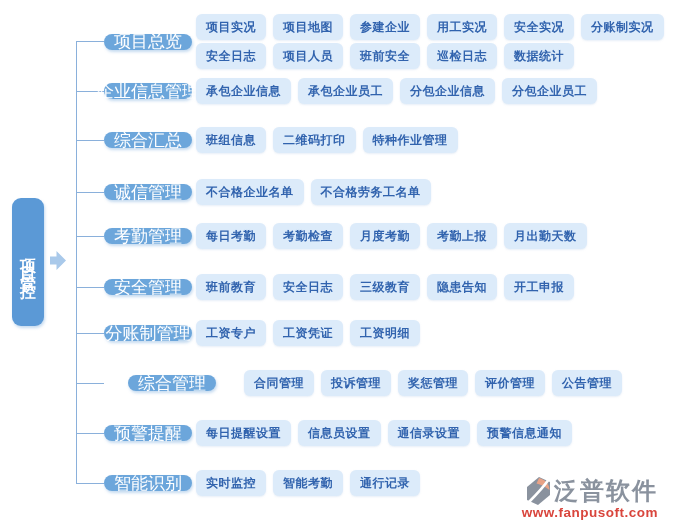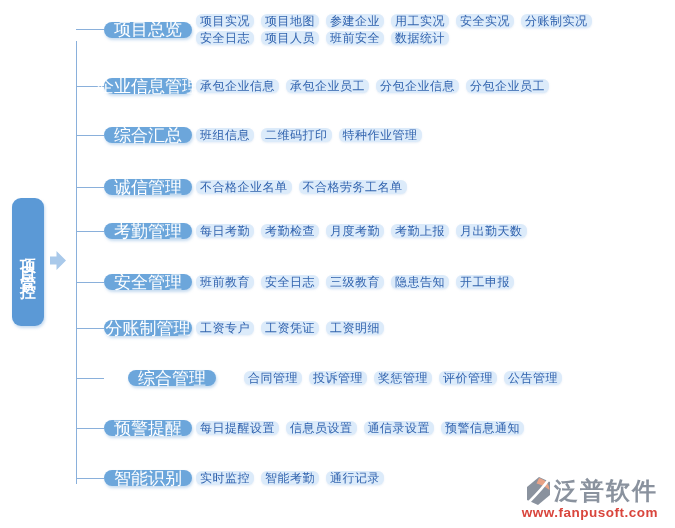--- a/index.html
+++ b/index.html
@@ -37,23 +37,23 @@
   .conn{width:28px;height:1px;background:var(--c-line);flex:0 0 auto;}
   .cat{
     width:88px;height:16px;flex:0 0 auto;border-radius:8px;
     background:var(--c-cat);color:#fff;font-size:17px;font-weight:500;
     display:flex;align-items:center;justify-content:center;white-space:nowrap;
     box-shadow:1px 2px 3px rgba(91,153,213,.35);
   }
   .kids{display:flex;flex-direction:column;gap:3px;margin-left:4px;}
   .kline{display:flex;gap:7px;}
   .chip{
-    height:14px;padding:0 4px;border-radius:6px;
+    height:26px;padding:0 10px;border-radius:6px;
     background:var(--c-chip-bg);color:var(--c-chip-tx);
-    font-size:12px;font-weight:400;letter-spacing:.5px;
+    font-size:12px;font-weight:700;letter-spacing:.5px;
     display:flex;align-items:center;white-space:nowrap;
     box-shadow:0 1px 2px rgba(120,160,210,.18);
   }
   
   .logo{
     position:absolute;right:17px;bottom:8px;
     display:flex;flex-direction:column;align-items:flex-end;
   }
   .logo-top{display:flex;align-items:center;gap:3px;}
   .logo-name{font-size:24px;font-weight:700;color:var(--c-logo-gray);letter-spacing:2px;}
@@ -84,20 +84,21 @@
             <div class="chip">项目地图</div>
             <div class="chip">参建企业</div>
             <div class="chip">用工实况</div>
             <div class="chip">安全实况</div>
             <div class="chip">分账制实况</div>
           </div>
           <div class="kline">
             <div class="chip">安全日志</div>
             <div class="chip">项目人员</div>
             <div class="chip">班前安全</div>
+            <div class="chip">巡检日志</div>
             <div class="chip">数据统计</div>
           </div>
         </div>
       </div>
       <div class="branch" style="top: 78px;">
         <div class="conn"></div>
         <div class="cat">企业信息管理</div>
         <div class="kids">
           <div class="kline">
             <div class="chip">承包企业信息</div>

